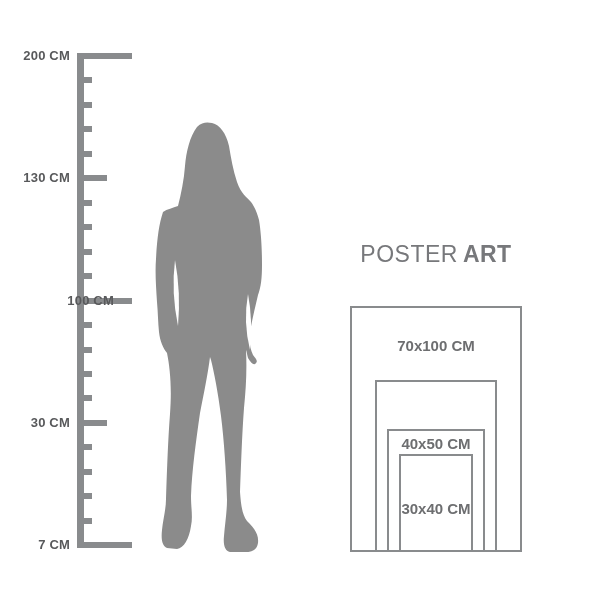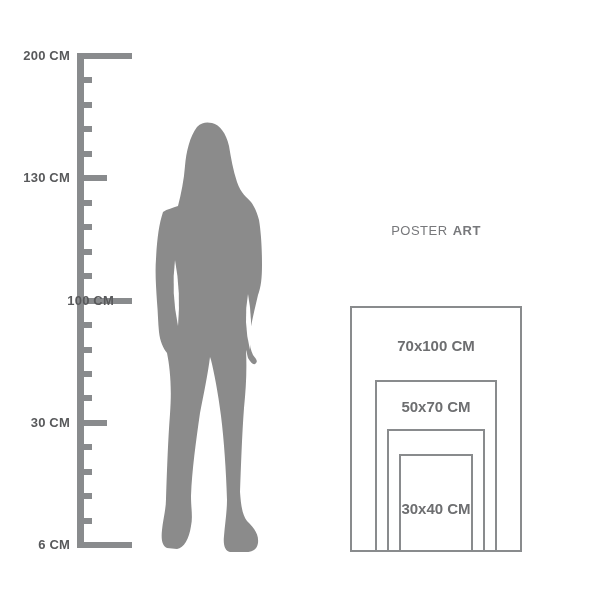--- a/index.html
+++ b/index.html
@@ -21,22 +21,22 @@
   .ruler-tick{position:absolute;background:var(--graphic);height:6px;}
   .ruler-label{
     position:absolute;left:0;width:70px;text-align:right;
     font-size:13px;font-weight:bold;color:var(--ruler-label);
     line-height:16px;letter-spacing:.2px;white-space:nowrap;
   }
   
   #figure-svg{position:absolute;left:150px;top:120px;}
   
   .poster-title{
-    position:absolute;left:336px;top:223px;width:200px;text-align:center;
-    font-size:13px;color:var(--title);letter-spacing:.5px;white-space:nowrap;
+    position:absolute;left:336px;top:241px;width:200px;text-align:center;
+    font-size:23px;color:var(--title);letter-spacing:.5px;white-space:nowrap;
   }
   .poster-title .light{font-weight:normal;}
   .poster-title .bold{font-weight:bold;margin-left:5px;}
   
   #frames{position:absolute;inset:0;}
   .frame{
     position:absolute;box-sizing:border-box;
     border:2.5px solid var(--graphic);background:transparent;
   }
   .frame-label{
@@ -70,21 +70,21 @@
       <div class="ruler-tick" style="left: 77px; top: 175.3px; width: 30px;"></div>
       <div class="ruler-tick" style="left: 77px; top: 150.84px; width: 15px;"></div>
       <div class="ruler-tick" style="left: 77px; top: 126.38px; width: 15px;"></div>
       <div class="ruler-tick" style="left: 77px; top: 101.92px; width: 15px;"></div>
       <div class="ruler-tick" style="left: 77px; top: 77.46px; width: 15px;"></div>
       <div class="ruler-tick" style="left: 77px; top: 53px; width: 55px;"></div>
       <div class="ruler-label" style="top: 48px;">200 CM</div>
       <div class="ruler-label" style="top: 170.3px;">130 CM</div>
       <div class="ruler-label" style="top: 292.6px; padding-left: 44px;">100 CM</div>
       <div class="ruler-label" style="top: 414.9px;">30 CM</div>
-      <div class="ruler-label" style="top: 537.2px;">6 CM</div>
+      <div class="ruler-label" style="top: 537.2px;">7 CM</div>
     </div>
 
   <svg id="figure-svg" width="115" height="435" viewBox="0 0 115 435" aria-hidden="true">
     <path fill="var(--silhouette)" d="
       M62,3
       C70,5 76,13 79,26
       C81,38 83,50 87,62
       C91,74 97,77 101,82
       C104,86 107,92 109,100
       C111,112 112,128 112,145
@@ -127,19 +127,19 @@
   </svg>
 
   <div class="poster-title">
     <span class="light">POSTER</span><span class="bold">ART</span>
   </div>
 
   <div id="frames">
       <div class="frame" style="left: 350.005px; top: 306.3px; width: 171.99px; height: 245.7px;"></div>
       <div class="frame-label" style="left: 366px; top: 338px;">70x100 CM</div>
       <div class="frame" style="left: 374.575px; top: 380.01px; width: 122.85px; height: 171.99px;"></div>
-      <div class="frame-label" style="left: 366px; top: 399px;">50x70 CM</div>
       <div class="frame" style="left: 386.86px; top: 429.15px; width: 98.28px; height: 122.85px;"></div>
+      <div class="frame-label" style="left: 366px; top: 436px;">40x50 CM</div>
       <div class="frame" style="left: 399.145px; top: 453.72px; width: 73.71px; height: 98.28px;"></div>
       <div class="frame-label" style="left: 366px; top: 501px;">30x40 CM</div>
     </div>
 
 </div>
 
 </body></html>

